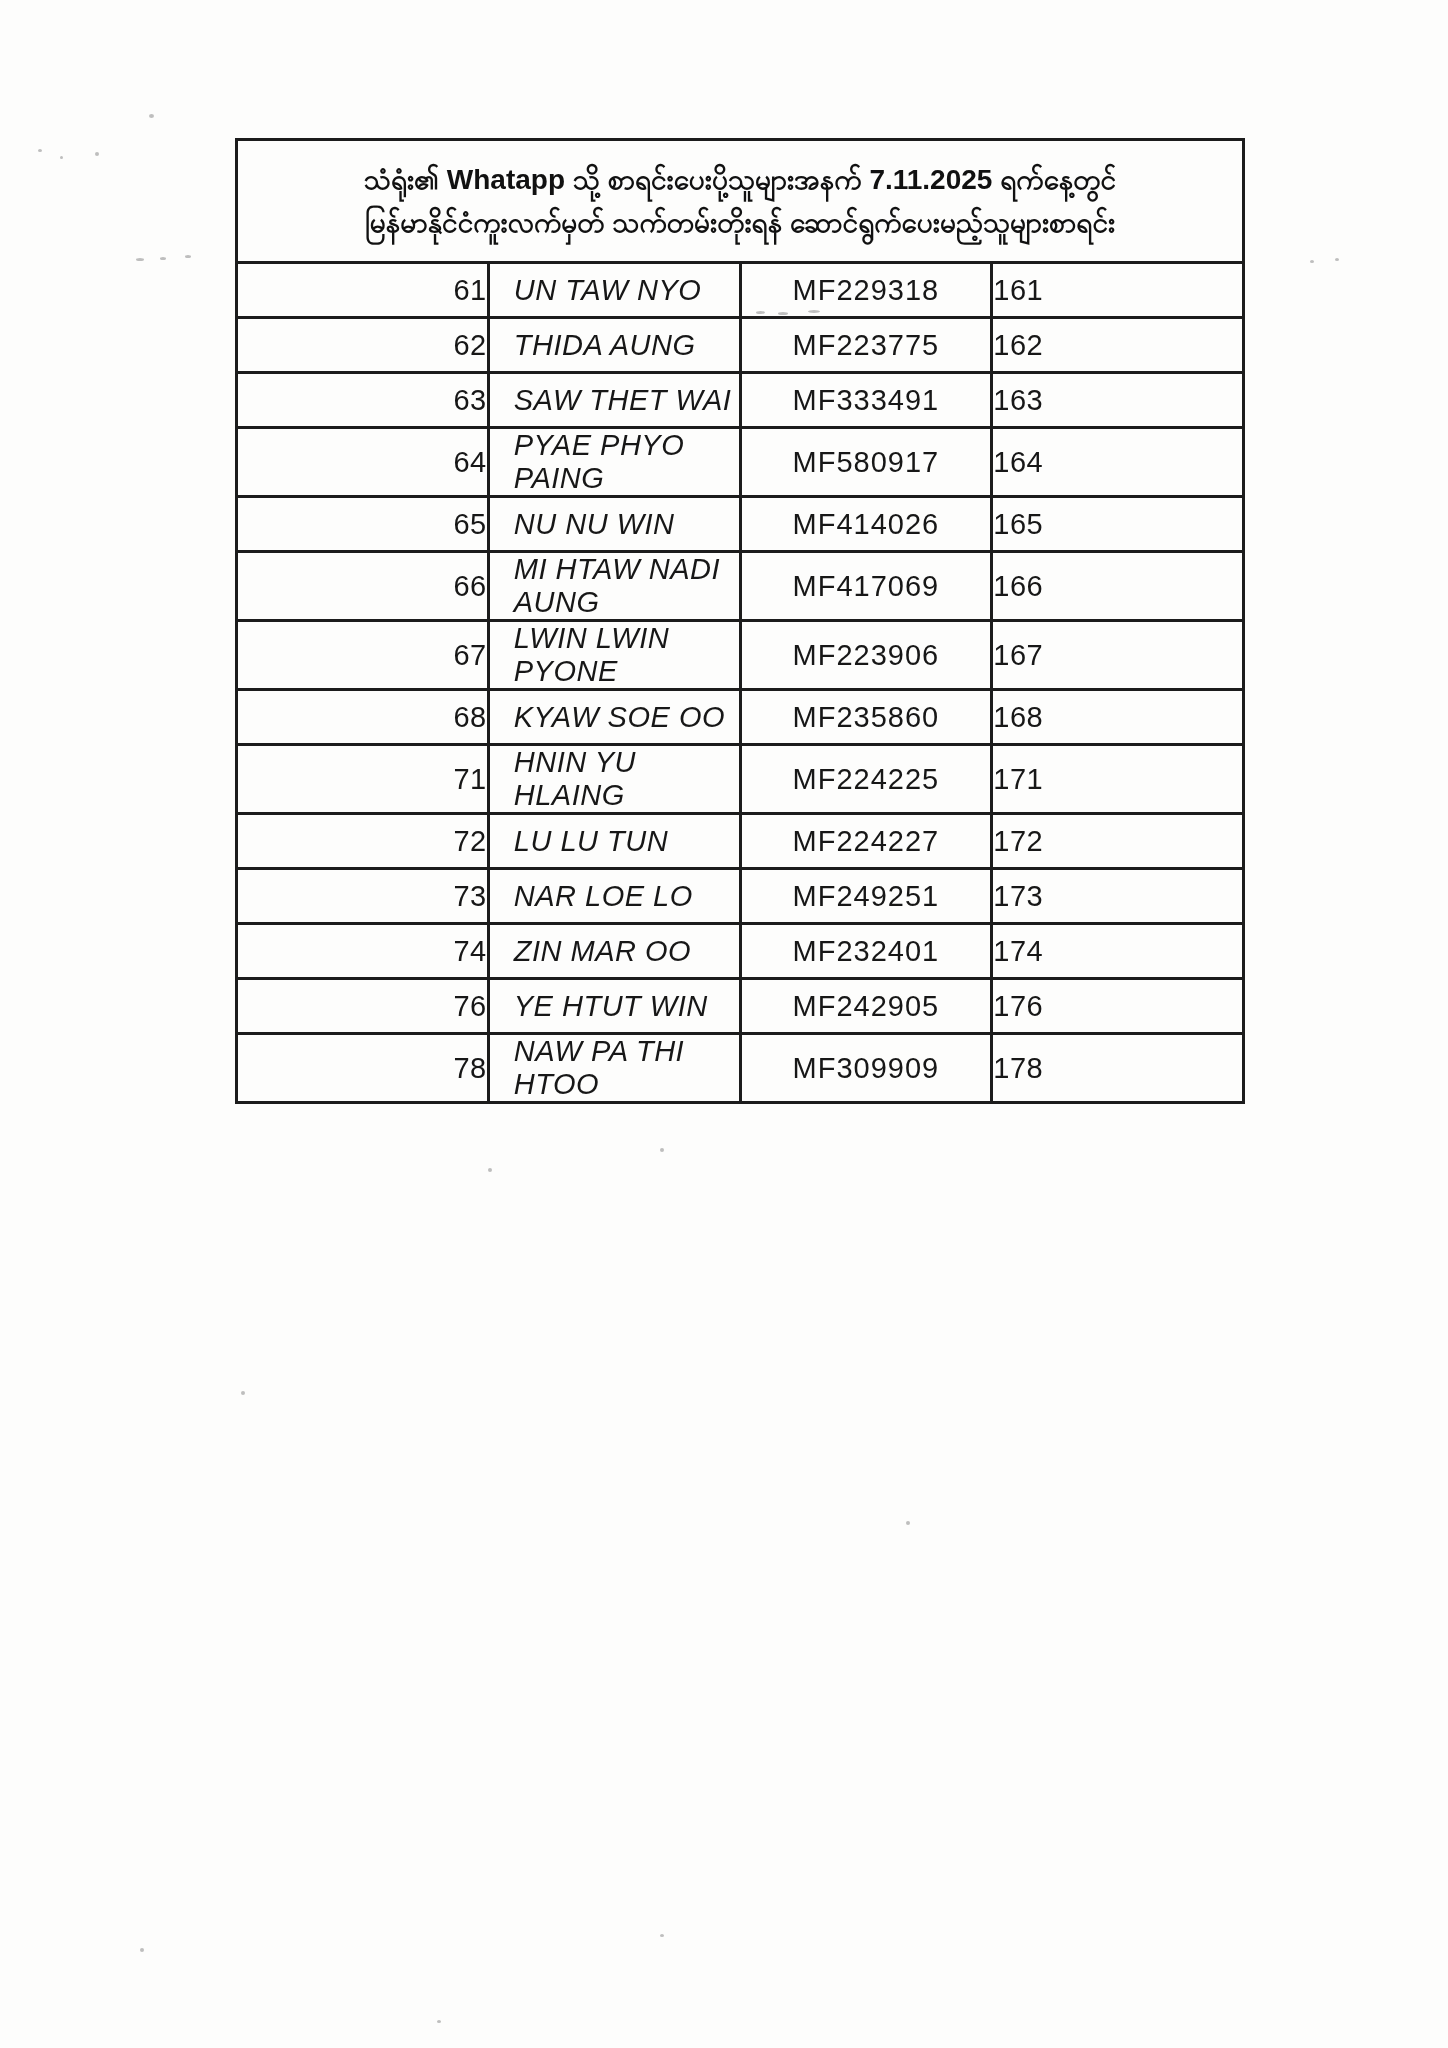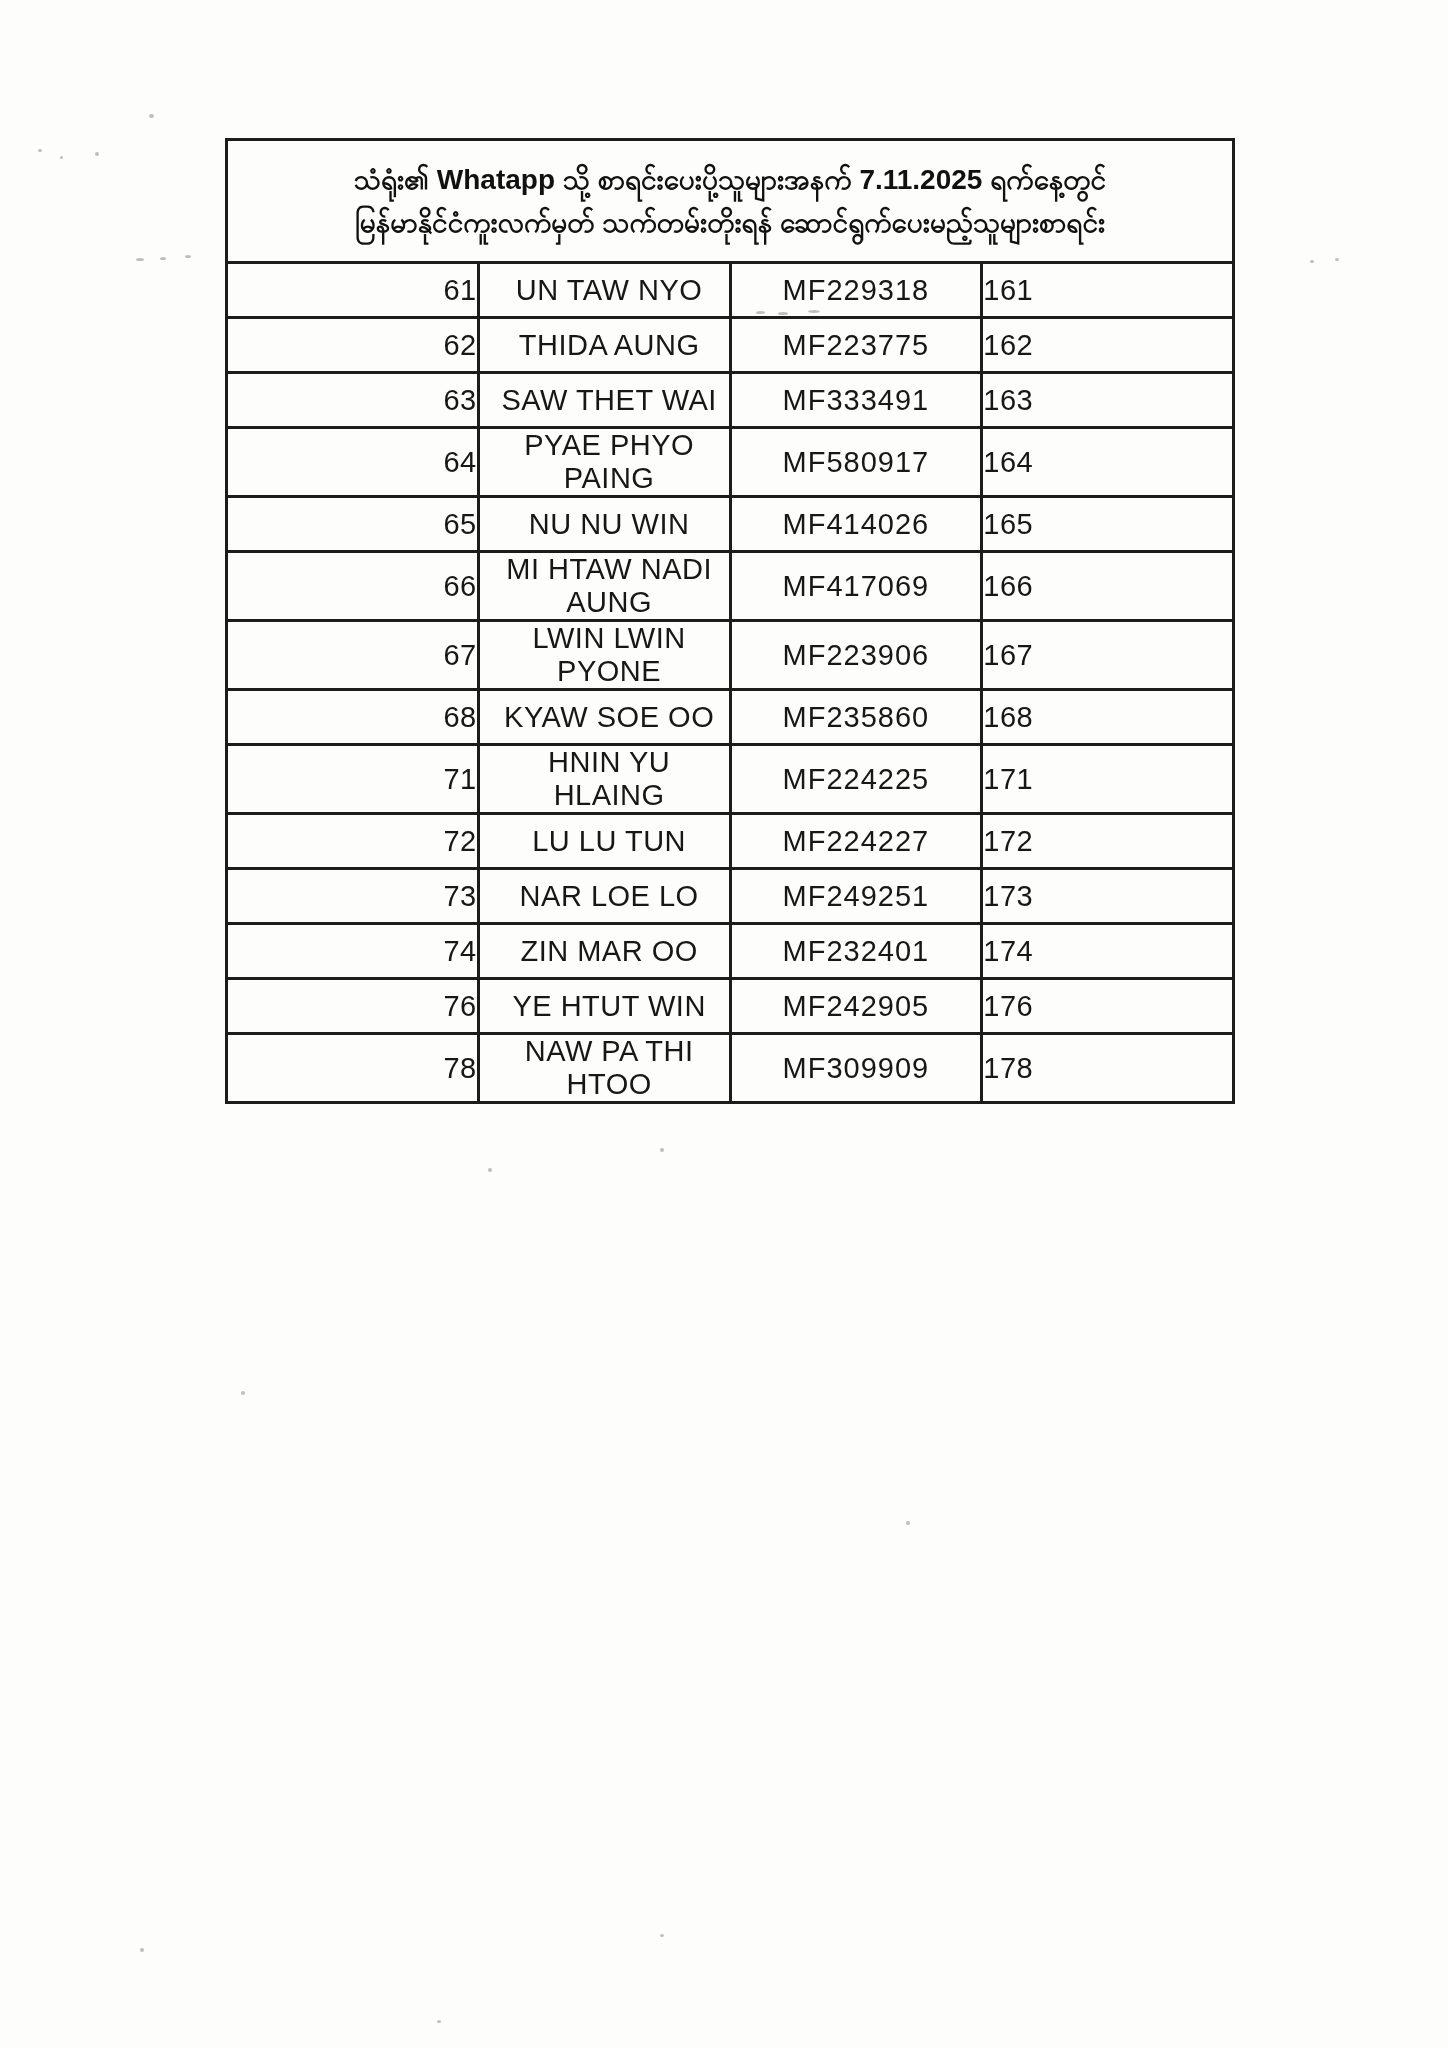--- a/index.html
+++ b/index.html
@@ -6,21 +6,21 @@
   .sheet{
     position:relative;
     width:1448px;height:2048px;
     background:#fdfdfc;
     font-family:"Liberation Sans","DejaVu Sans",sans-serif;
     color:#171717;
     overflow:hidden;
   }
   table.roster{
     position:absolute;
-    left:225px;top:138px;
+    left:235px;top:138px;
     width:1010px;
     border-collapse:collapse;
     table-layout:fixed;
   }
   table.roster, table.roster td, table.roster th{
     border:3px solid #1c1c1c;
   }
   th.doc-header{
     height:112px;
     padding:4px 10px;
@@ -32,21 +32,21 @@
     color:#111;
   }
   td{
     height:52px;
     font-size:29px;
     vertical-align:middle;
     padding:0;
     letter-spacing:0.5px;
   }
   td.no{width:92px;text-align:right;}
-  td.name{width:532px;text-align:center;padding-left:10px;}
+  td.name{width:532px;text-align:left;padding-left:24px;font-style:italic;}
   td.passport{width:208px;text-align:center;letter-spacing:1px;}
   td.serial{width:166px;text-align:left;}
   
   .speck{
     position:absolute;
     background:#8a8a8a;
     border-radius:50%;
     opacity:.55;
   }
 </style>

